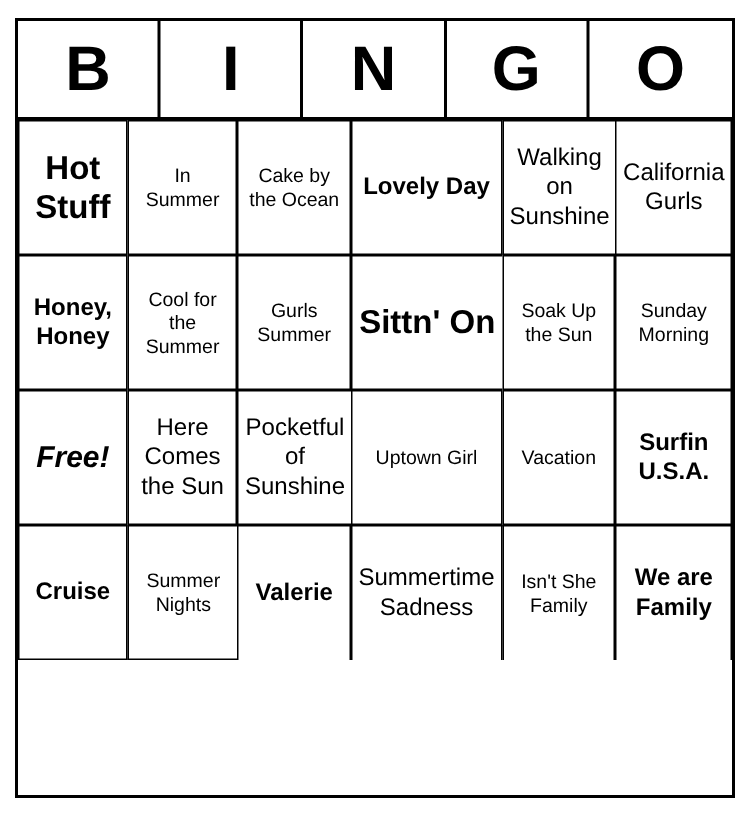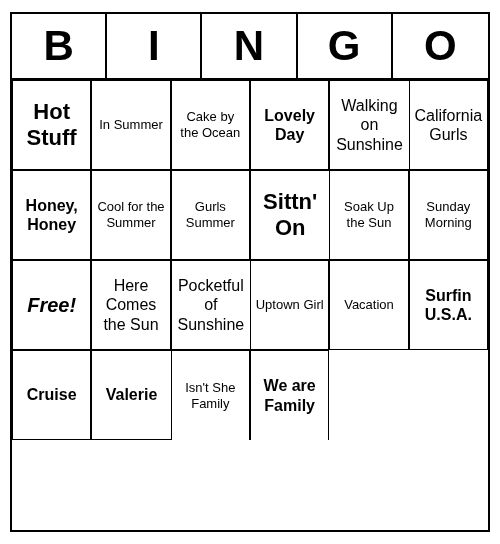--- a/index.html
+++ b/index.html
@@ -139,21 +139,27 @@
       <div class="bingo-cell">
         <span class="cell-text size-small">Vacation</span>
       </div>
       <div class="bingo-cell">
         <span class="cell-text size-medium">Surfin U.S.A.</span>
       </div>
       <div class="bingo-cell">
         <span class="cell-text size-medium">Cruise</span>
       </div>
       <div class="bingo-cell">
+        <span class="cell-text size-small">Summer Nights</span>
+      </div>
+      <div class="bingo-cell">
         <span class="cell-text size-medium">Valerie</span>
+      </div>
+      <div class="bingo-cell">
+        <span class="cell-text size-xsmall">Summertime Sadness</span>
       </div>
       <div class="bingo-cell">
         <span class="cell-text size-small">Isn't She Family</span>
       </div>
       <div class="bingo-cell">
         <span class="cell-text size-medium">We are Family</span>
       </div>
     </div>
 </div>
 

